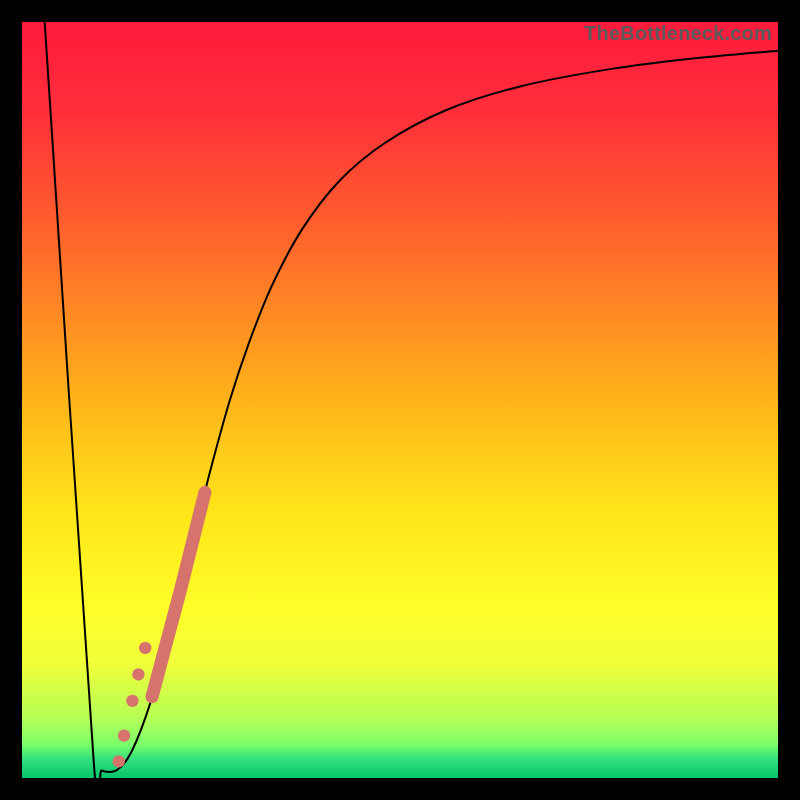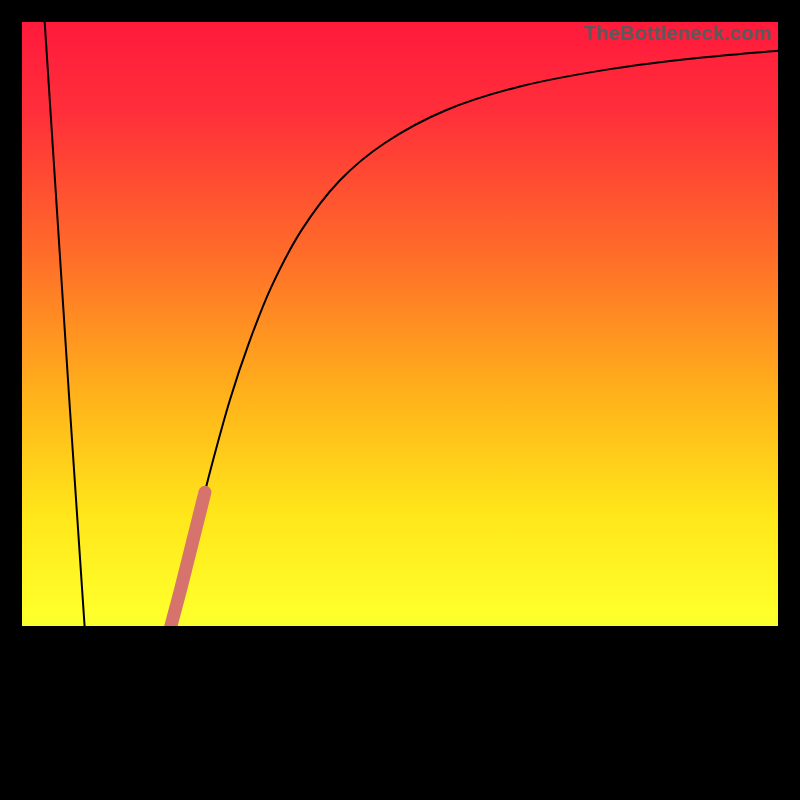--- a/index.html
+++ b/index.html
@@ -15,21 +15,21 @@
     position: absolute;
     left: 0; top: 0;
     width: 800px; height: 800px;
     background: #000;
   }
   .plot {
     position: absolute;
     left: 22px;
     top: 22px;
     width: 756px;
-    height: 604px;
+    height: 756px;
     overflow: hidden;
   }
   .watermark {
     position: absolute;
     top: 0px;
     right: 6px;
     color: #5a5a5a;
     font-size: 20px;
     font-weight: 600;
     letter-spacing: 0.2px;

